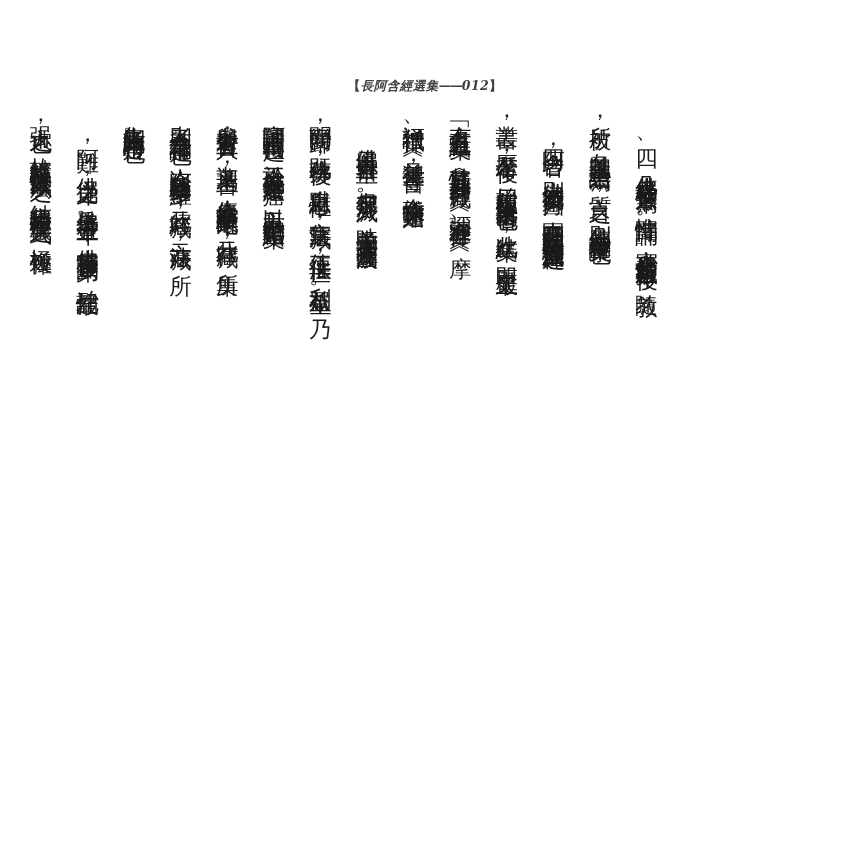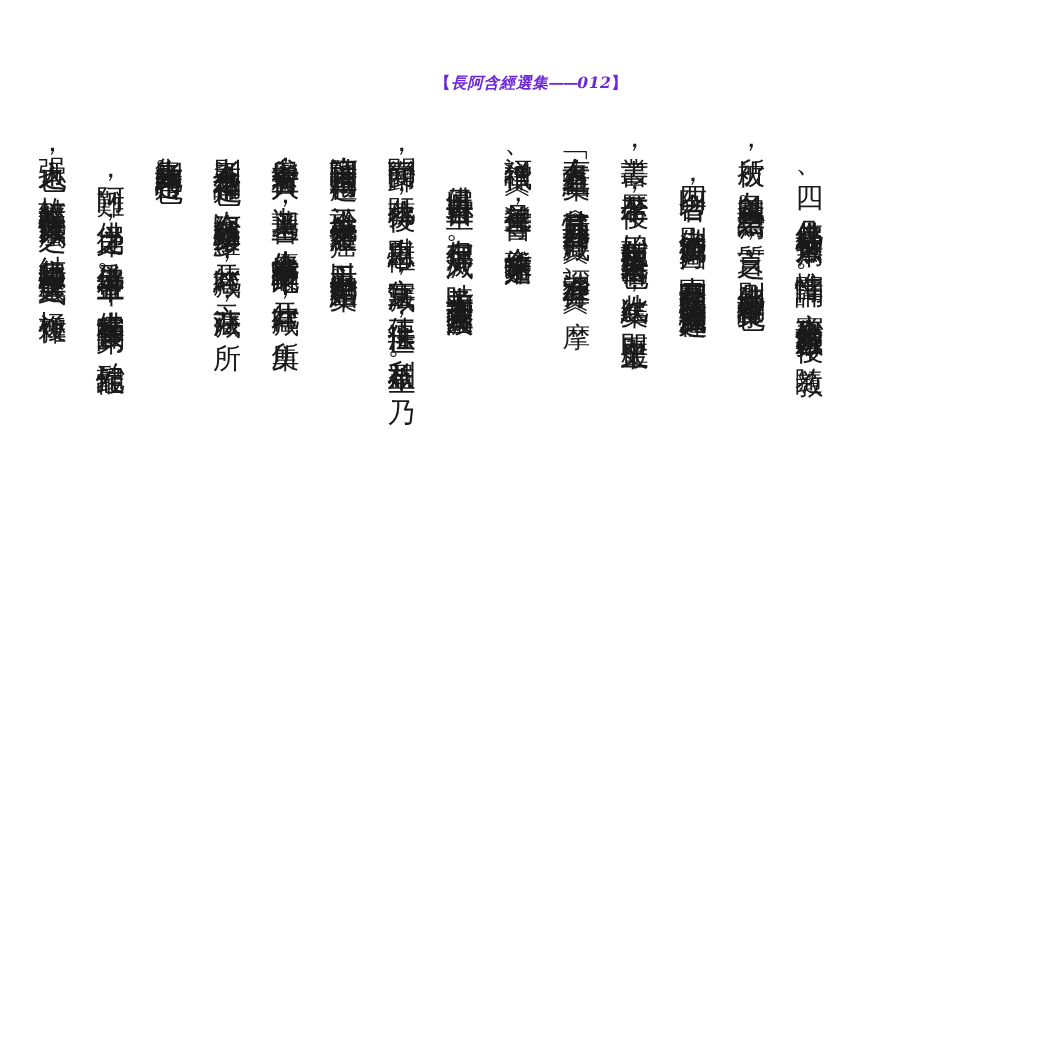--- a/index.html
+++ b/index.html
@@ -18,29 +18,29 @@
   .page {
     position: relative;
     width: 850px;
     height: 850px;
     background: #ffffff;
   }
 
   
   .header {
     position: absolute;
-    top: 58px;
+    top: 78px;
     left: 0;
     width: 850px;
     text-align: center;
     font-size: 12.5px;
     letter-spacing: 0.5px;
     font-weight: 700;
     font-style: italic;
-    color: #6d28d9;
+    color: #404040;
     white-space: nowrap;
   }
   .header .bracket {
     font-style: normal;
     font-weight: 700;
   }
   .header .rule {
     font-style: normal;
     letter-spacing: -1px;
   }

